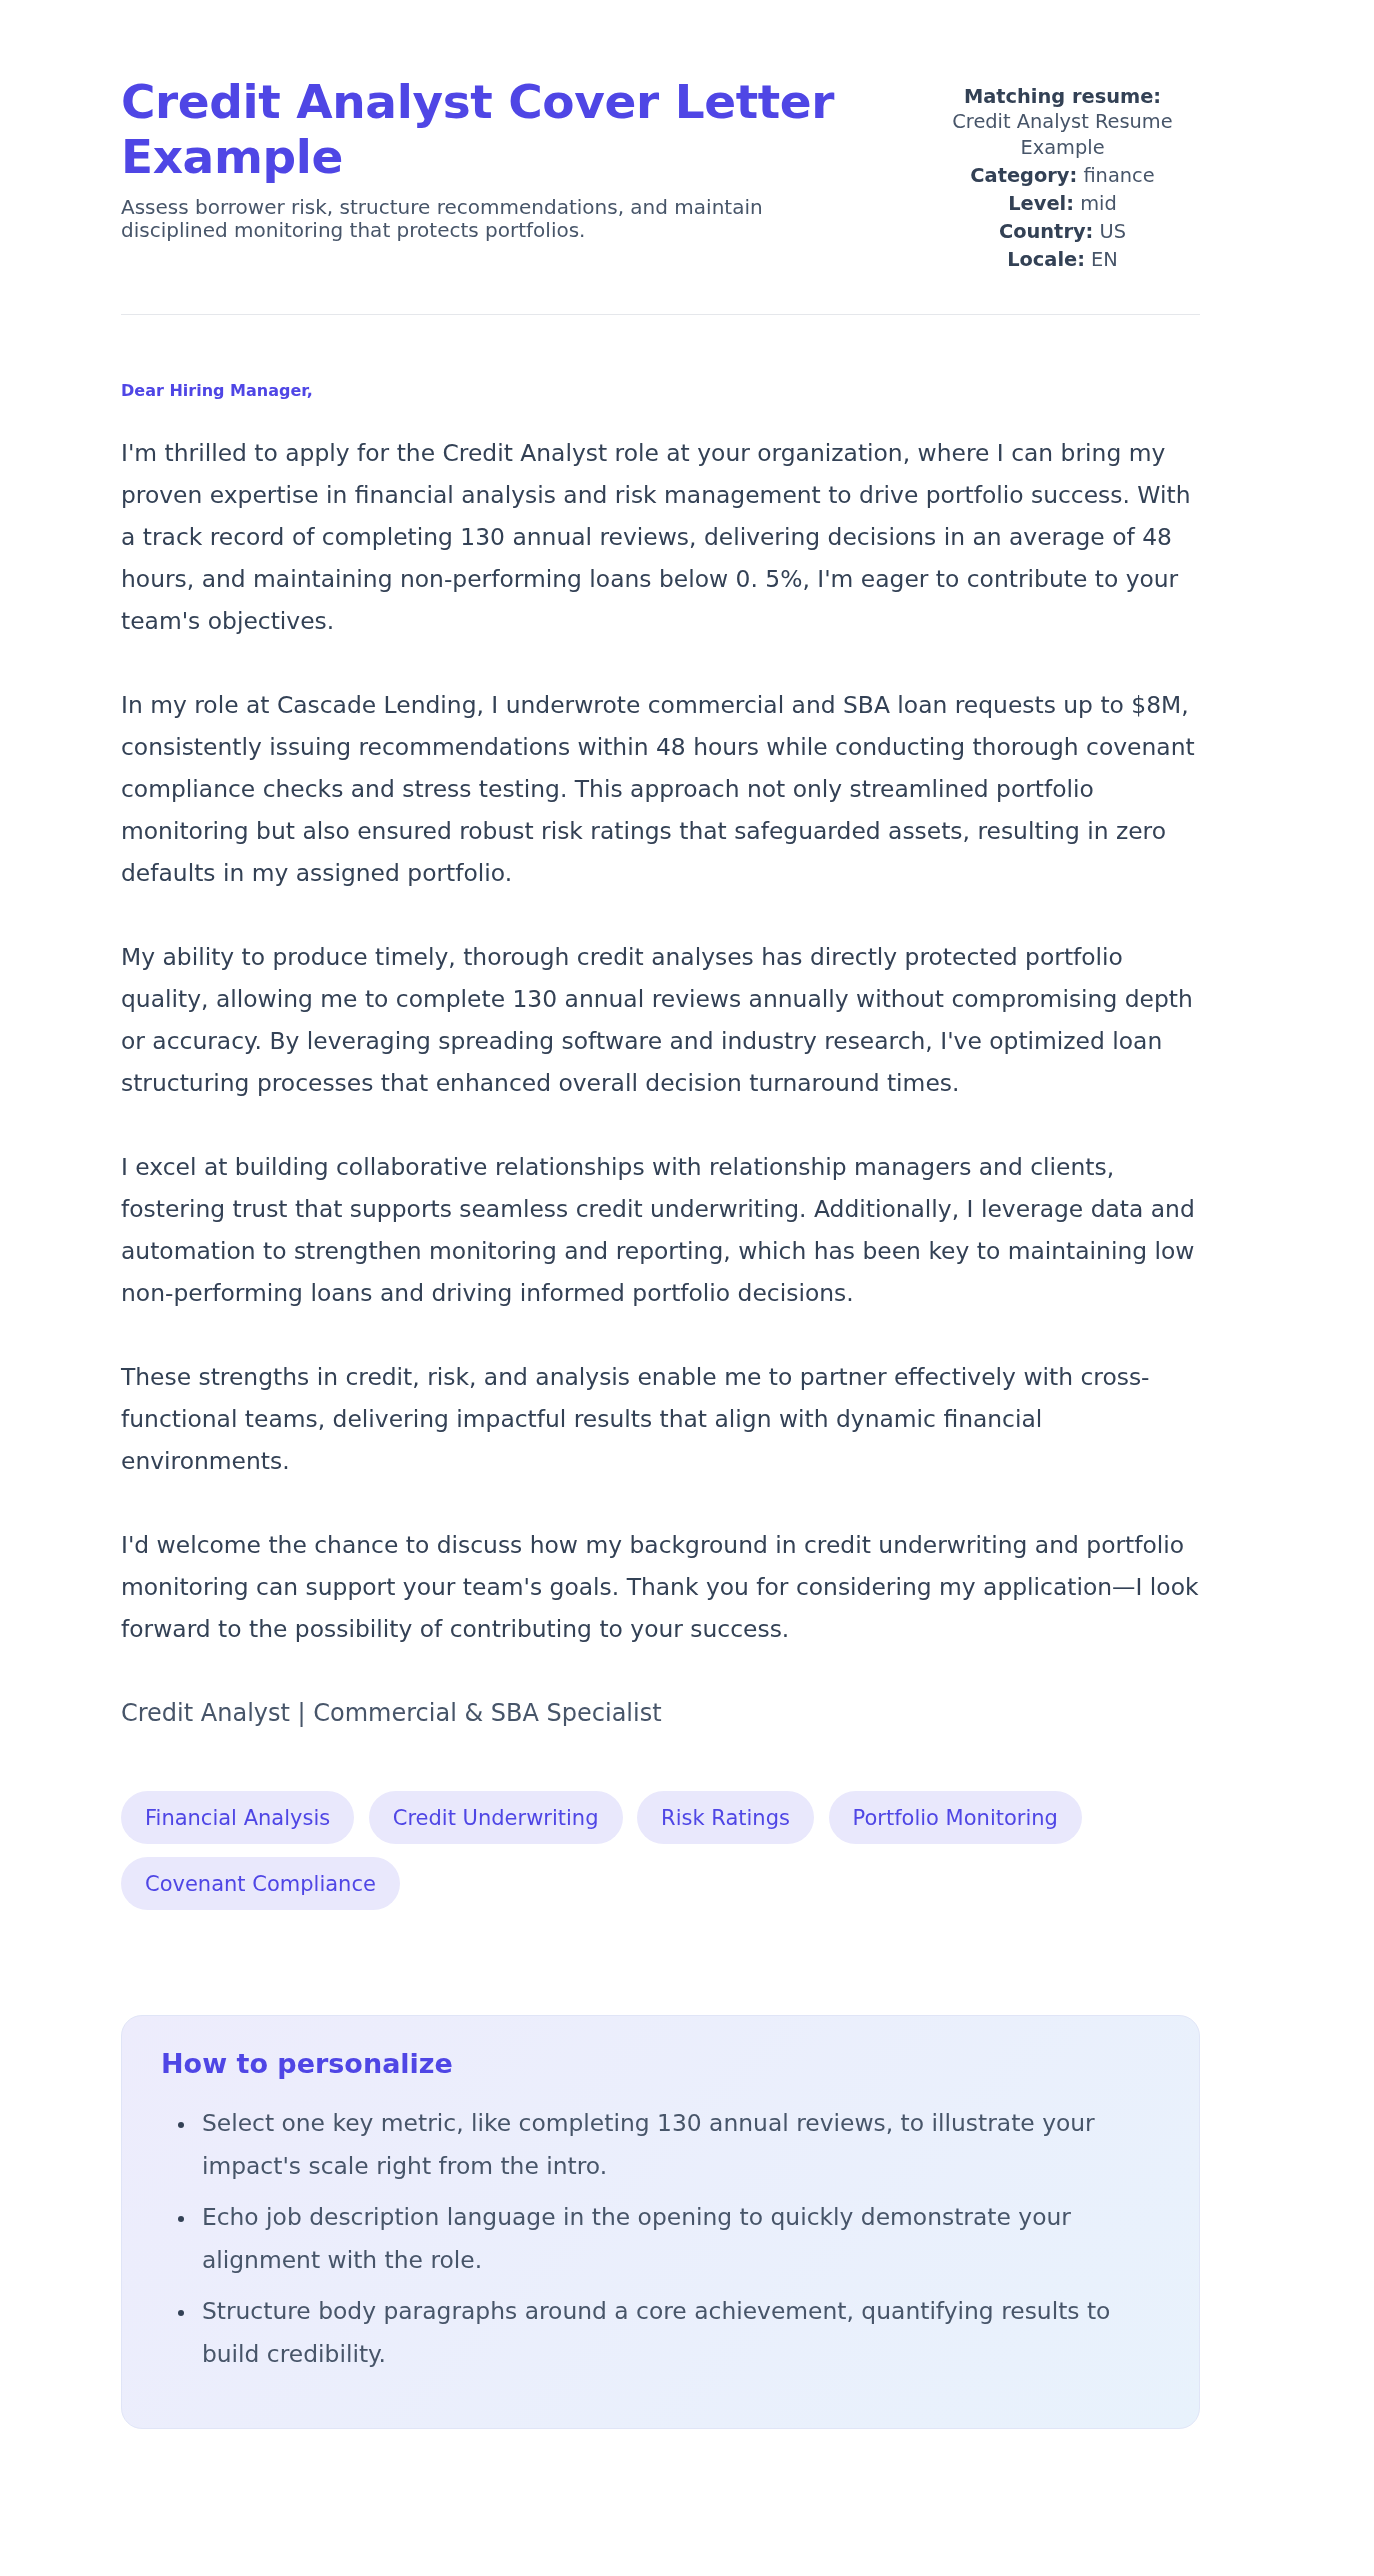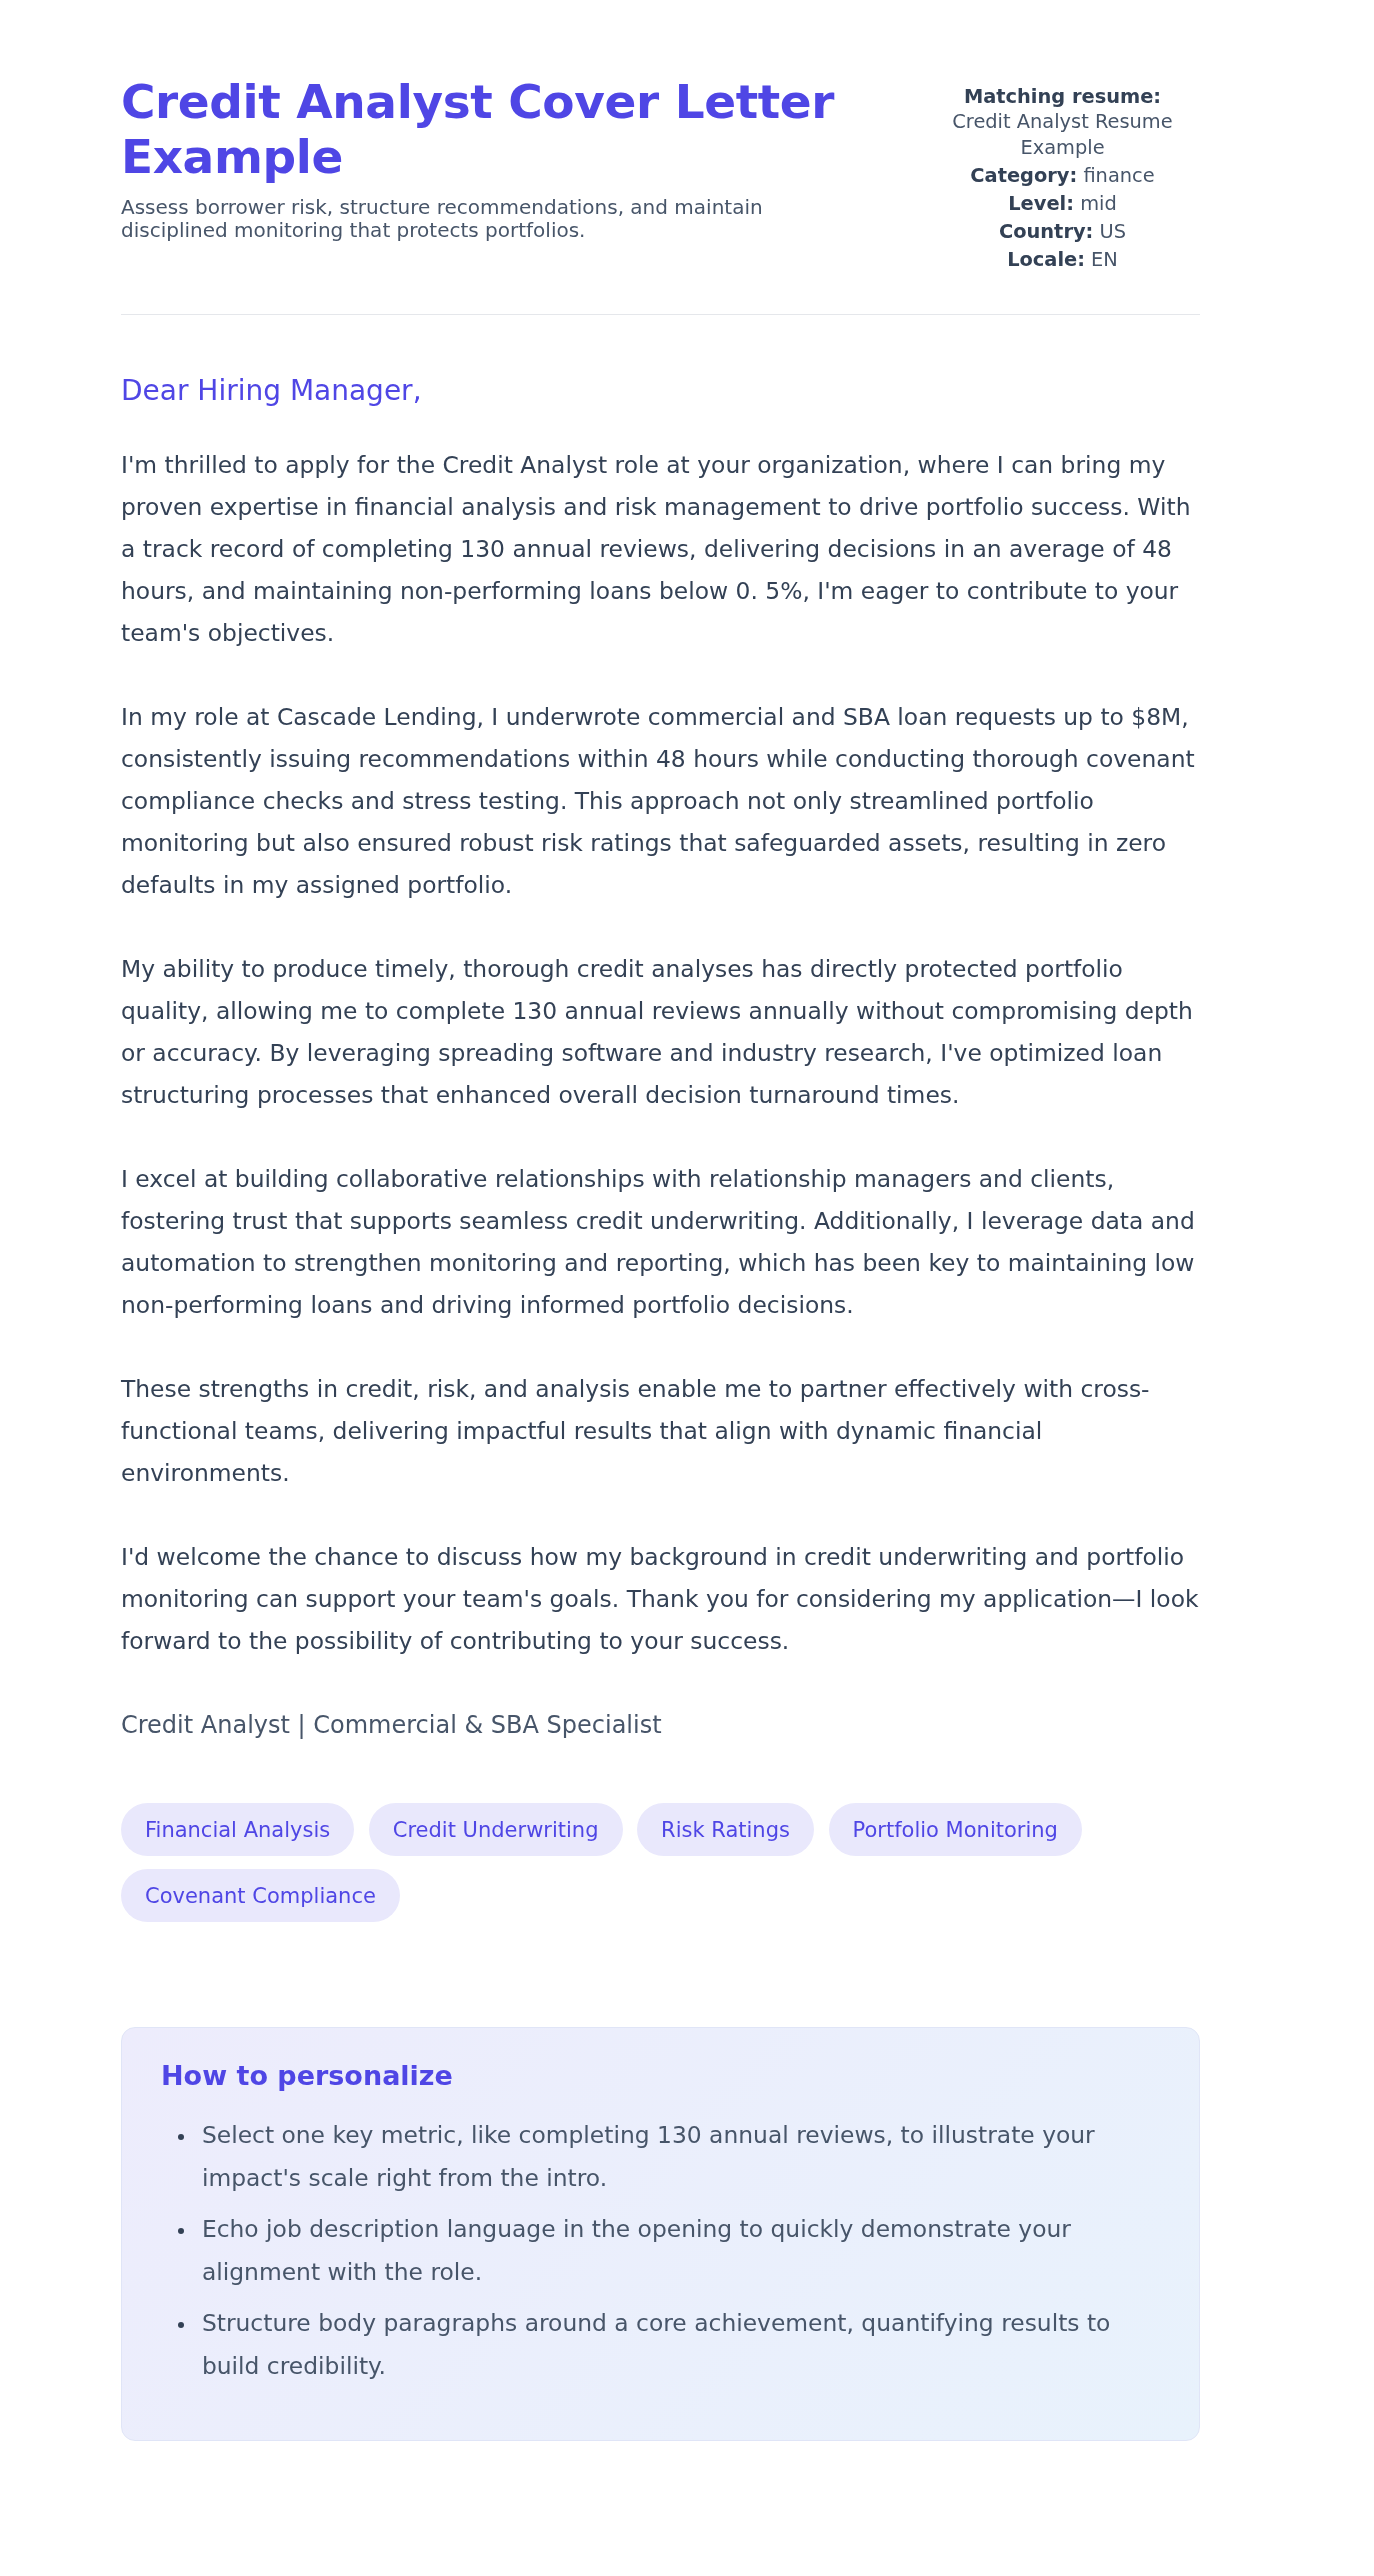--- a/index.html
+++ b/index.html
@@ -37,40 +37,40 @@
     color:var(--muted-text);
   }
   .meta-row{margin-bottom:2.4px;}
   .meta-row b{color:var(--body-text);font-weight:700;}
   .meta-row.stacked b{display:block;}
 
   .divider{border:none;border-top:1.6px solid var(--divider);margin:39px 0 0;}
 
   
   .letter{margin-top:55px;font-size:23.4px;line-height:42px;color:var(--body-text);}
-  .greeting{margin:0 0 32px;font-size:28px;font-weight:400;color:var(--accent);line-height:42px;}
+  .greeting{margin:0 0 20px;font-size:16px;font-weight:700;color:var(--accent);line-height:42px;}
   .letter p.body{margin:0 0 42px;max-width:1132px;}
 
   .sig-name{margin:0;font-size:25px;font-weight:700;color:var(--signature-text);line-height:42px;}
   .sig-role{margin:6.5px 0 0;font-size:24px;color:var(--muted-text);line-height:42px;}
 
   
   .tags{margin-top:57px;display:flex;flex-wrap:wrap;gap:13px 14.6px;max-width:1132px;}
   .tag{
     display:inline-block;background:var(--tag-bg);color:var(--accent);
     font-size:21px;line-height:24px;padding:14.6px 24px;border-radius:808px;
     white-space:nowrap;
   }
 
   
   .callout{
     margin-top:105px;max-width:1129px;
     background:linear-gradient(135deg,var(--callout-bg-start) 0%,var(--callout-bg-end) 100%);
     border:1.6px solid var(--callout-border);
-    border-radius:14px;
+    border-radius:21px;
     padding:31px 39px 36px;
   }
   .callout h2{margin:0 0 21px;font-size:27px;line-height:34px;font-weight:700;color:var(--accent);}
   .callout ul{margin:0;padding-left:36px;}
   .callout li{
     font-size:23.4px;line-height:43px;color:var(--muted-text);
     margin-bottom:8px;padding-left:4.9px;
   }
   .callout li::marker{color:var(--body-text);font-size:19.4px;}
   .callout li:last-child{margin-bottom:16px;}

